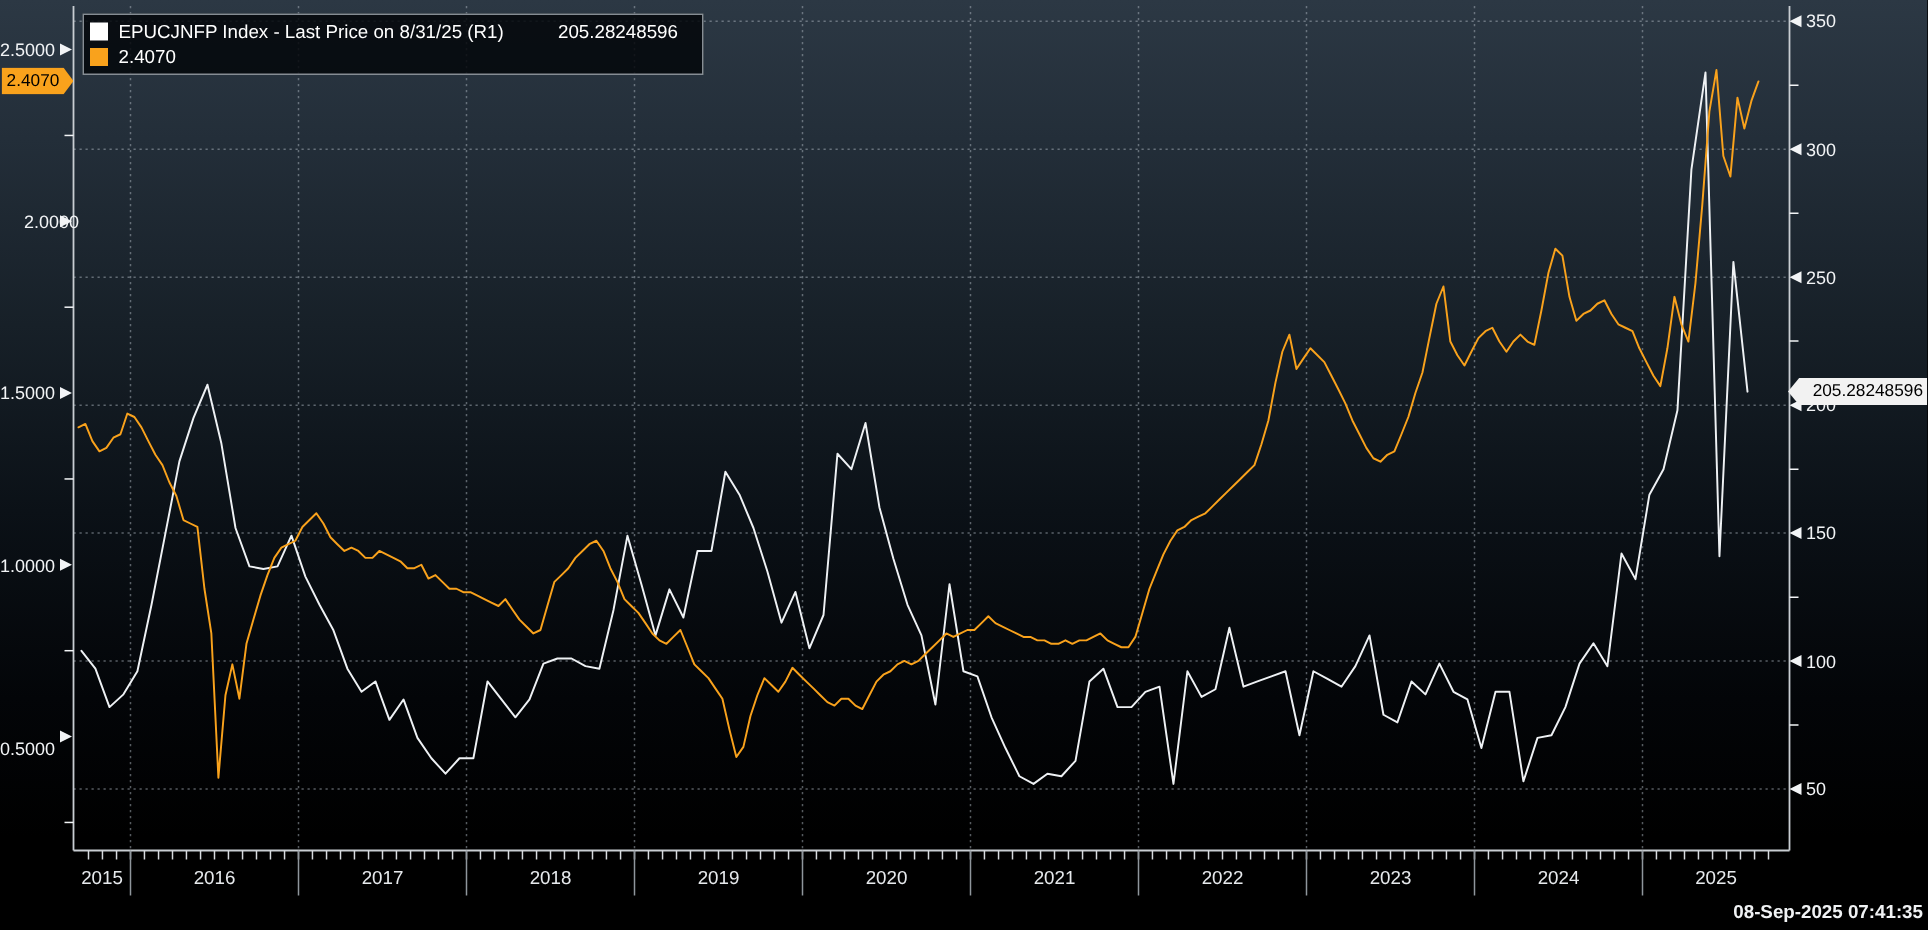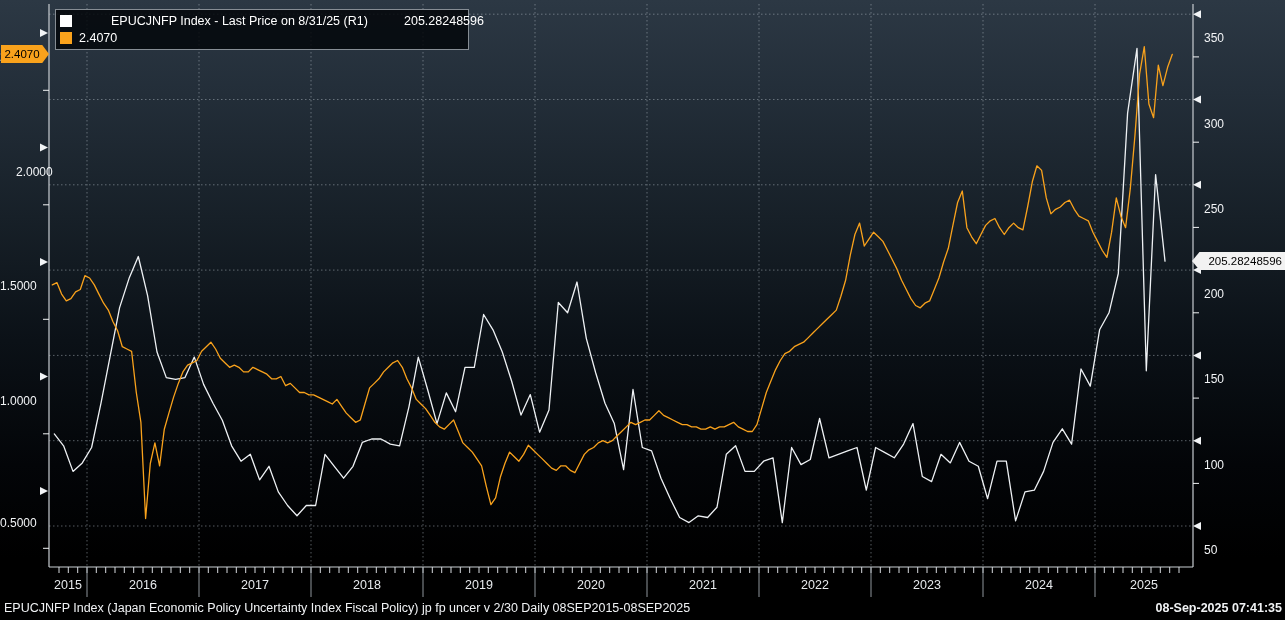--- a/index.html
+++ b/index.html
@@ -3,35 +3,35 @@
 <meta charset="utf-8">
 <style>
   html,body{margin:0;padding:0;background:#000;}
   #term{
     position:relative;width:1285px;height:620px;overflow:hidden;
     font-family:"Liberation Sans", sans-serif;
     background:linear-gradient(180deg,#2c3844 0%,#232e39 15%,#172028 35%,#0b1117 55%,#030508 75%,#000 90%);
   }
   #plot-svg{position:absolute;left:0;top:0;}
   .axis-label{
-    position:absolute;color:#f2f4f6;font-size:12px;line-height:12px;white-space:nowrap;margin-top:24px;
+    position:absolute;color:#f2f4f6;font-size:12px;line-height:12px;white-space:nowrap;
   }
   .axis-label.left{text-align:right;width:27px;}
   .year-label{
     position:absolute;top:578px;color:#e6e9ec;font-size:12.5px;line-height:14px;
     transform:translateX(-50%);white-space:nowrap;
   }
   #legend{
     position:absolute;left:55px;top:9px;width:414px;
     background:rgba(3,7,11,0.86);border:1px solid #868d94;
     padding:2px 4px 3px 4px;box-sizing:border-box;z-index:5;
   }
   .legend-row{display:flex;align-items:center;height:17px;}
   .legend-swatch{width:12px;height:12px;margin-right:7px;flex:0 0 auto;}
-  .legend-label{color:#fff;font-size:12.5px;white-space:nowrap;width:293px;flex:0 0 auto;margin-left:32px;}
+  .legend-label{color:#fff;font-size:12.5px;white-space:nowrap;width:293px;flex:0 0 auto;}
   .legend-value{color:#fff;font-size:12.5px;white-space:nowrap;}
   .badge{
     position:absolute;color:#000;font-size:11.5px;line-height:18px;height:18px;
     white-space:nowrap;z-index:4;
   }
   #badge-left{
     left:1px;width:48px;text-align:center;padding-right:6px;box-sizing:border-box;
     clip-path:polygon(0 0,86% 0,100% 50%,86% 100%,0 100%);
   }
   #badge-right{
@@ -265,17 +265,16 @@
       <span class="legend-label">EPUCJNFP Index - Last Price on 8/31/25 (R1)</span>
       <span class="legend-value">205.28248596</span>
     </div>
     <div class="legend-row">
       <span class="legend-swatch" style="background: rgb(249, 162, 28);"></span>
       <span class="legend-value">2.4070</span>
     </div>
   </div>
 
   <div id="footer">
-    <span id="footer-title">EPUCJNFP Index (Japan Economic Policy Uncertainty Index Fiscal Policy) jp fp uncer v 2/30  Daily 08SEP2015-08SEP2025</span>
     <span id="footer-timestamp">08-Sep-2025 07:41:35</span>
   </div>
 
 </div>
 
 </body></html>

